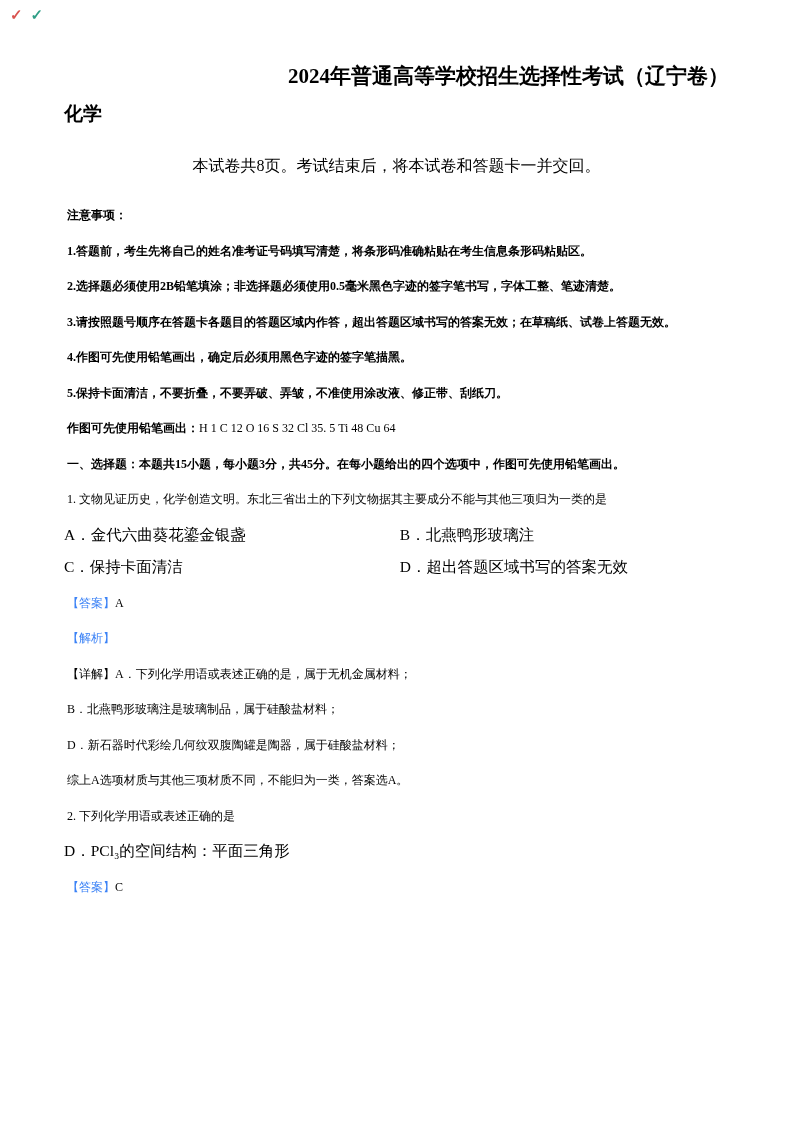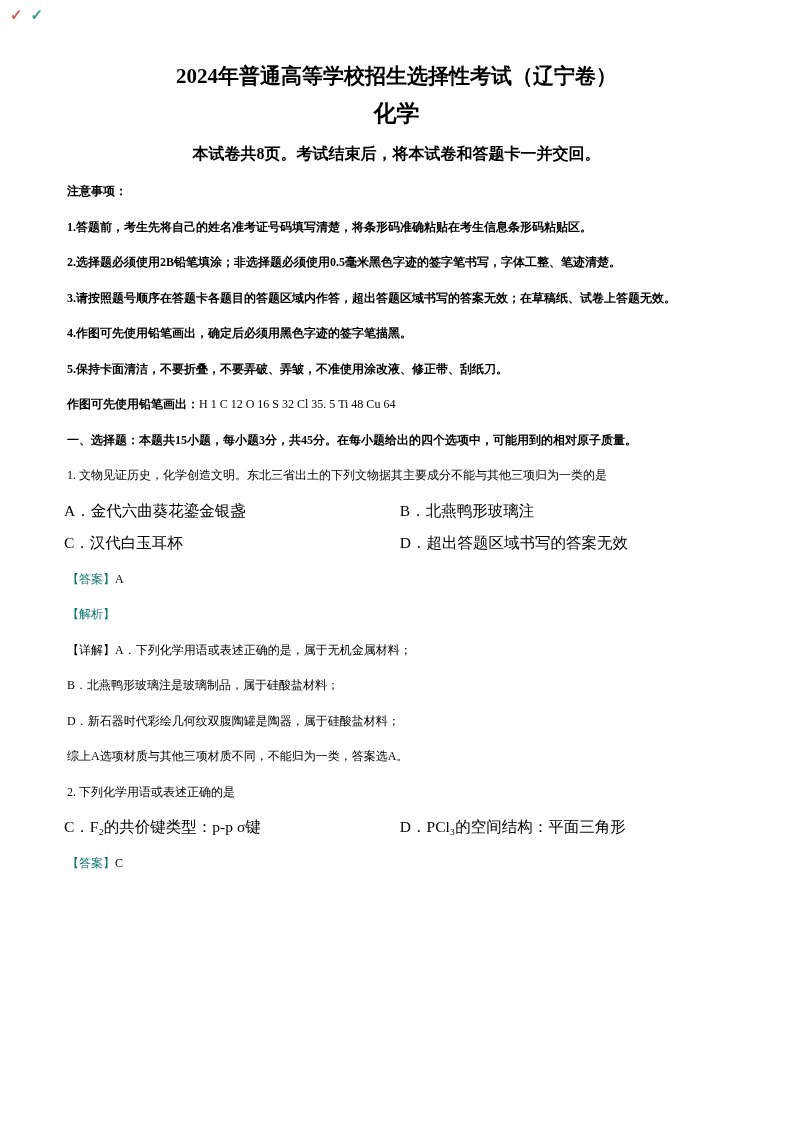--- a/index.html
+++ b/index.html
@@ -9,26 +9,26 @@
     box-sizing:border-box;
     background:#ffffff;
     font-family:"Liberation Serif","DejaVu Serif",serif;
     color:#000000;
     padding:58px 64px 0 64px;
     overflow:hidden;
   }
   .corner-marks{position:absolute;top:6px;left:10px;font-size:15px;font-weight:bold;letter-spacing:8px;}
   .mark-red{color:#d9534f;}
   .mark-teal{color:#2e9e86;}
-  .title{font-size:21px;font-weight:bold;text-align:center;line-height:37px;margin:0;}
-  .subject{font-size:23px;font-weight:bold;text-align:center;line-height:38px;margin:0;}
-  .exam-note{font-size:16px;font-weight:bold;text-align:center;line-height:34px;margin:4px;}
+  .title{font-size:21px;font-weight:bold;text-align:right;line-height:37px;margin:0;}
+  .subject{font-size:19px;font-weight:bold;text-align:left;line-height:38px;margin:0;}
+  .exam-note{font-size:16px;font-weight:normal;text-align:center;line-height:34px;margin:16px;}
   p.line{font-size:12px;line-height:32.5px;margin:3px;text-align:justify;}
   .bold{font-weight:bold;}
-  .blue{color:#0f766e;}
+  .blue{color:#3b82f6;}
   .opts{display:flex;font-size:15.5px;line-height:32.5px;}
   .opts .col-left{width:50.5%;}
   .opts .col-right{flex:1;}
   .stem{font-size:15.5px;}
   .detail{font-size:15.5px;}
   .masses{font-weight:normal;}
   .nuclide{white-space:nowrap;}
   .nuclide-pre{
     display:inline-block;vertical-align:-4px;text-align:center;
     font-size:10.5px;line-height:10.5px;margin-right:1px;
@@ -52,50 +52,49 @@
   <p class="line bold">1.答题前，考生先将自己的姓名准考证号码填写清楚，将条形码准确粘贴在考生信息条形码粘贴区。</p>
   <p class="line bold">2.选择题必须使用2B铅笔填涂；非选择题必须使用0.5毫米黑色字迹的签字笔书写，字体工整、笔迹清楚。</p>
   <p class="line bold">3.请按照题号顺序在答题卡各题目的答题区域内作答，超出答题区域书写的答案无效；在草稿纸、试卷上答题无效。</p>
   <p class="line bold">4.作图可先使用铅笔画出，确定后必须用黑色字迹的签字笔描黑。</p>
   <p class="line bold">5.保持卡面清洁，不要折叠，不要弄破、弄皱，不准使用涂改液、修正带、刮纸刀。</p>
 
   <p class="line">
     <span class="bold">作图可先使用铅笔画出：</span><span class="masses">H 1  C 12  O 16  S 32  Cl 35. 5  Ti 48  Cu 64</span>
   </p>
 
-  <p class="line bold">一、选择题：本题共15小题，每小题3分，共45分。在每小题给出的四个选项中，可能用到的相对原子质量。</p>
+  <p class="line bold">一、选择题：本题共15小题，每小题3分，共45分。在每小题给出的四个选项中，作图可先使用铅笔画出。</p>
 
   <p class="line stem">1. 文物见证历史，化学创造文明。东北三省出土的下列文物据其主要成分不能与其他三项归为一类的是</p>
 
   <div class="opts">
     <span class="col-left">A．金代六曲葵花鎏金银盏</span>
     <span class="col-right">B．北燕鸭形玻璃注</span>
   </div>
   <div class="opts">
-    <span class="col-left">C．汉代白玉耳杯</span>
+    <span class="col-left">C．保持卡面清洁</span>
     <span class="col-right">D．超出答题区域书写的答案无效</span>
   </div>
 
   <p class="line detail">
     <span class="blue">【答案】</span><span>A</span>
   </p>
 
   <p class="line detail">
     <span class="blue">【解析】</span>
   </p>
 
   <p class="line detail">【详解】A．下列化学用语或表述正确的是，属于无机金属材料；</p>
   <p class="line detail">B．北燕鸭形玻璃注是玻璃制品，属于硅酸盐材料；</p>
   <p class="line detail">D．新石器时代彩绘几何纹双腹陶罐是陶器，属于硅酸盐材料；</p>
   <p class="line detail">综上A选项材质与其他三项材质不同，不能归为一类，答案选A。</p>
 
   <p class="line stem">2. 下列化学用语或表述正确的是</p>
 
   <div class="opts">
-    <span class="col-left">C．F₂的共价键类型：p-p σ键</span>
     <span class="col-right">D．PCl₃的空间结构：平面三角形</span>
   </div>
 
   <p class="line detail">
     <span class="blue">【答案】</span><span>C</span>
   </p>
 
 </div>
 
 </body></html>

